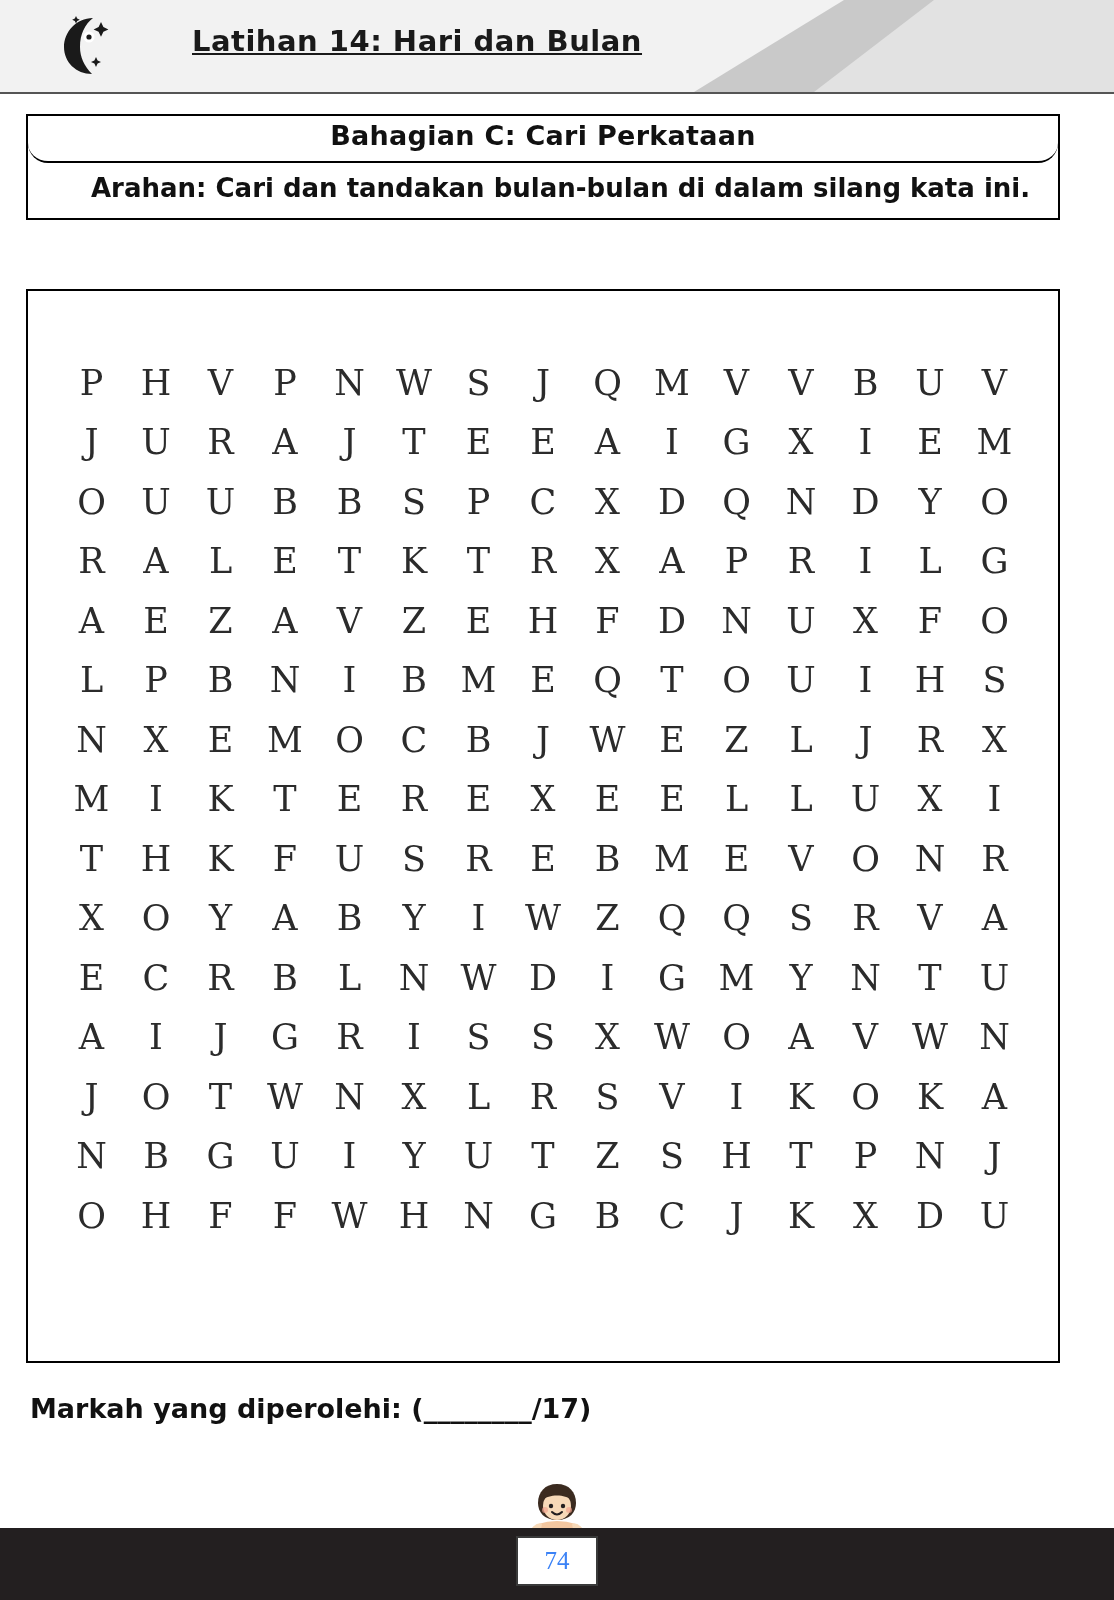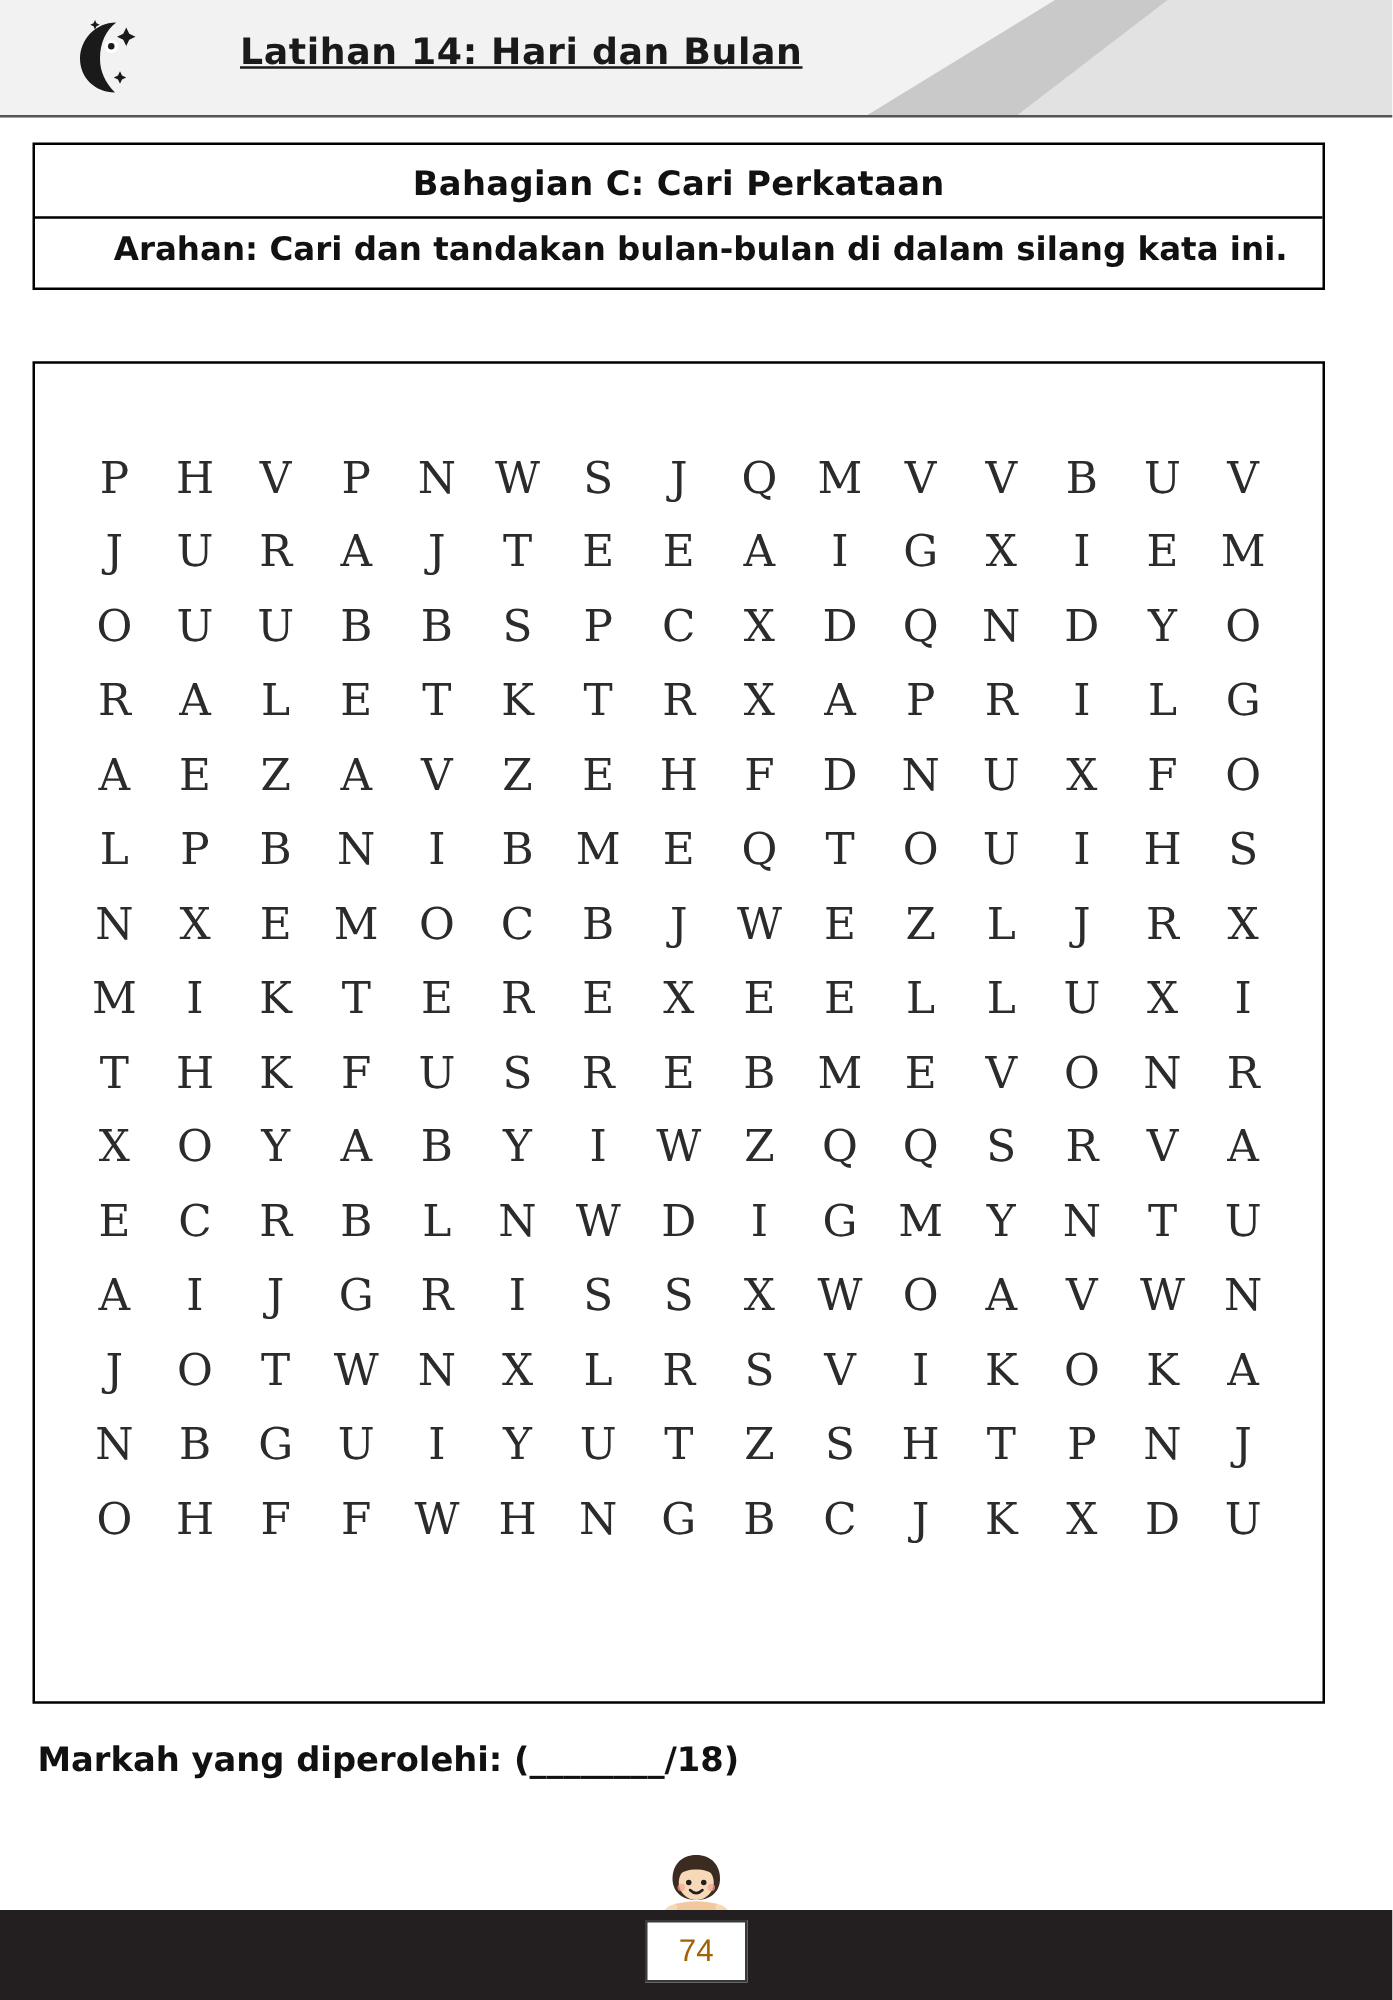--- a/index.html
+++ b/index.html
@@ -69,23 +69,24 @@
     width: 1034px;
     border: 2px solid #000;
     box-sizing: border-box;
     background: #fff;
   }
   .section-title {
     text-align: center;
     font-size: 27px;
     font-weight: bold;
     color: #111;
-    padding: 16px 0 10px 0;
+    padding: 4px 0 10px 0;
     border-bottom: 2px solid #000;
     letter-spacing: 0.3px;
+    border-radius: 20px;
   }
   .section-instruction {
     font-size: 26px;
     font-weight: bold;
     color: #111;
     padding: 8px 16px 12px 18px;
     line-height: 1.35;
     margin-left: 45px;
   }
 
@@ -144,22 +145,22 @@
     transform: translateX(-50%);
     bottom: 14px;
     width: 78px;
     height: 46px;
     background: #ffffff;
     border: 2px solid #3a3a3a;
     display: flex;
     align-items: center;
     justify-content: center;
     font-size: 25px;
-    color: #a16207;
-    font-family: Liberation Sans, sans-serif;
+    color: #3b82f6;
+    font-family: Liberation Serif, serif;
   }
   .mascot {
     position: absolute;
     left: 50%;
     transform: translateX(-50%);
     bottom: 58px;
     width: 74px;
     height: 62px;
   }
 </style>
@@ -412,21 +413,21 @@
       <div class="cell">B</div>
       <div class="cell">C</div>
       <div class="cell">J</div>
       <div class="cell">K</div>
       <div class="cell">X</div>
       <div class="cell">D</div>
       <div class="cell">U</div>
     </div>
 </div>
 
-<div class="score-line">Markah yang diperolehi: (________/18)</div>
+<div class="score-line">Markah yang diperolehi: (________/17)</div>
 
 <div class="mascot">
   <svg viewBox="0 0 74 62" width="74" height="62" aria-hidden="true">
     <path d="M37 4 C25 4, 18 12, 18 23 C18 32, 24 40, 37 40 C50 40, 56 32, 56 23 C56 12, 49 4, 37 4 Z" fill="#3b2b20"></path>
     <ellipse cx="37" cy="26" rx="14" ry="14" fill="#f7d9b8"></ellipse>
     <path d="M23 20 C24 10, 30 6, 37 6 C44 6, 50 10, 51 20 C46 14, 28 14, 23 20 Z" fill="#3b2b20"></path>
     <circle cx="31" cy="26" r="2.2" fill="#231f20"></circle>
     <circle cx="43" cy="26" r="2.2" fill="#231f20"></circle>
     <path d="M32 32 q5 5 10 0" stroke="#231f20" stroke-width="2" fill="none" stroke-linecap="round"></path>
     <circle cx="25" cy="30" r="3" fill="#f2a48f" opacity="0.7"></circle>

